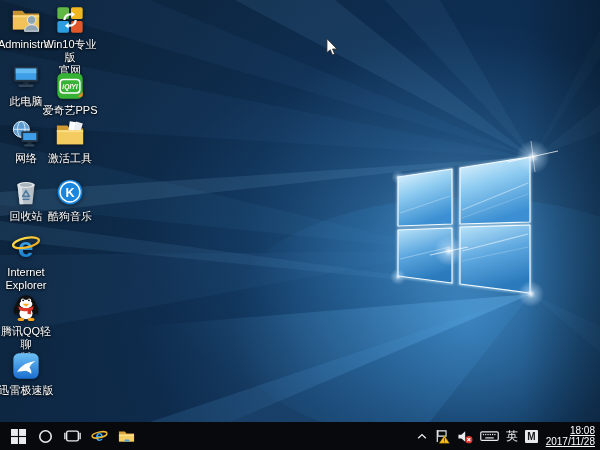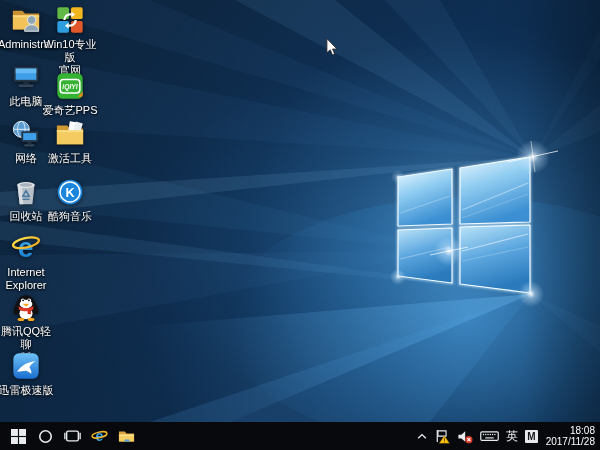--- a/index.html
+++ b/index.html
@@ -34,21 +34,21 @@
   .tb-btn { width:27px; height:28px; display:flex; align-items:center; justify-content:center; }
   .tb-right { margin-left:auto; display:flex; align-items:center; gap:7px; height:100%; padding-right:5px; }
   .tray-ic { display:flex; align-items:center; justify-content:center; }
   .lang { color:#eef1f4; font-size:12px; line-height:28px; }
   .imebox {
     width:13px; height:13px; background:#e7e9eb; color:#15171a; font-size:10px; font-weight:bold;
     display:flex; align-items:center; justify-content:center; border-radius:1px;
   }
   .clock {
     display:flex; flex-direction:column; justify-content:center; align-items:flex-end;
-    color:#fff; font-size:10px; line-height:11.5px; min-width:50px; text-align:right;
+    color:#fff; font-size:10px; line-height:11.5px; min-width:50px; text-align:right;text-decoration:underline;
   }
 
   
   .cursor { position:absolute; left:326px; top:38px; z-index:9; }
 </style>
 </head>
 <body>
 
 <div class="screen">
 

